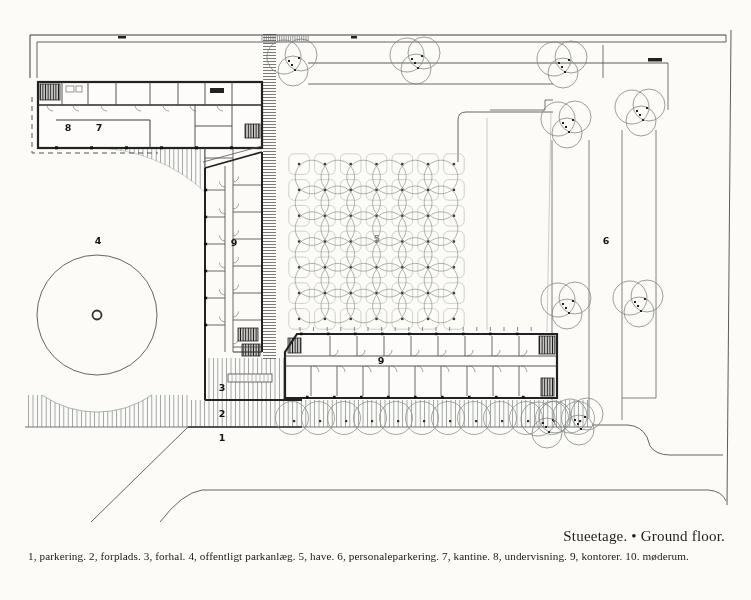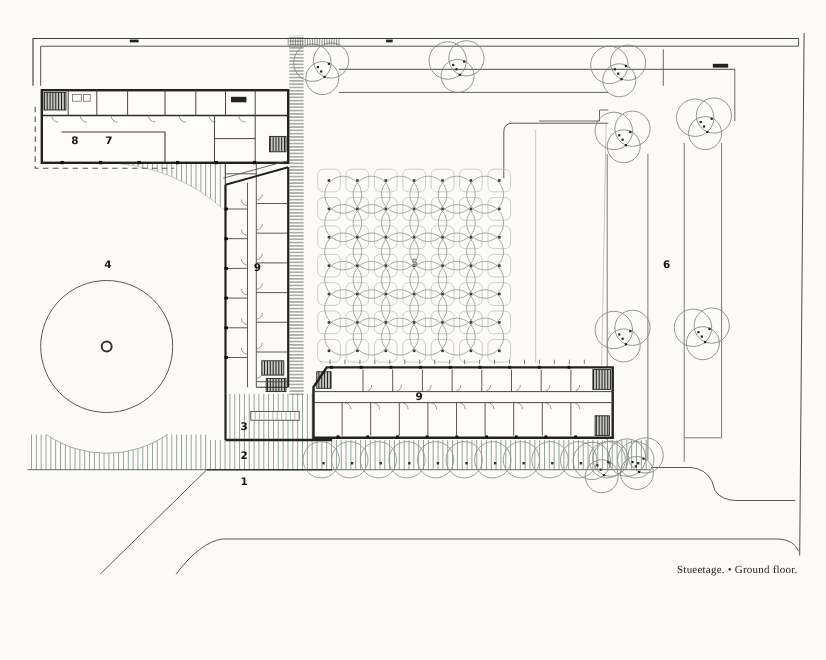--- a/index.html
+++ b/index.html
@@ -2,21 +2,21 @@
 <html><head>
 <meta charset="utf-8">
 <style>
   html,body{margin:0;padding:0;background:#ffffff;}
   .page{
     position:relative;width:751px;height:600px;background:#fcfbf8;
     font-family:"Liberation Serif",serif;overflow:hidden;
   }
   .plan-svg{position:absolute;left:0;top:0;}
   .caption{
-    position:absolute;top:513px;right:26px;font-size:10px;color:#1d1d1d;
+    position:absolute;top:528px;right:26px;font-size:15px;color:#1d1d1d;
     letter-spacing:.2px;
   }
   .legend{
     position:absolute;left:28px;top:548px;width:716px;font-size:11.2px;
     color:#181818;line-height:17.5px;white-space:nowrap;letter-spacing:.1px;
   }
   .num{font:bold 9.5px "DejaVu Sans",sans-serif;fill:#141414;text-anchor:middle;}
   .num-faint{font:bold 9px "DejaVu Sans",sans-serif;fill:#8a8d86;text-anchor:middle;}
 </style>
 </head>
@@ -513,15 +513,16 @@
       <text class="num" x="381" y="364">9</text>
       <text class="num" x="222" y="391">3</text>
       <text class="num" x="222" y="417">2</text>
       <text class="num" x="222" y="441">1</text>
     </g>
   </svg>
 
   <div class="caption">Stueetage. • Ground floor.</div>
 
   <div class="legend">
+    <div>1, parkering. 2, forplads. 3, forhal. 4, offentligt parkanlæg. 5, have. 6, personaleparkering. 7, kantine. 8, undervisning. 9, kontorer. 10. møderum.</div>
   </div>
 
 </div>
 
 </body></html>

